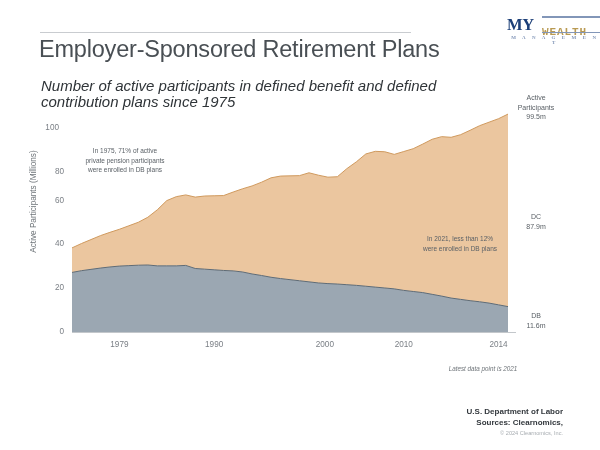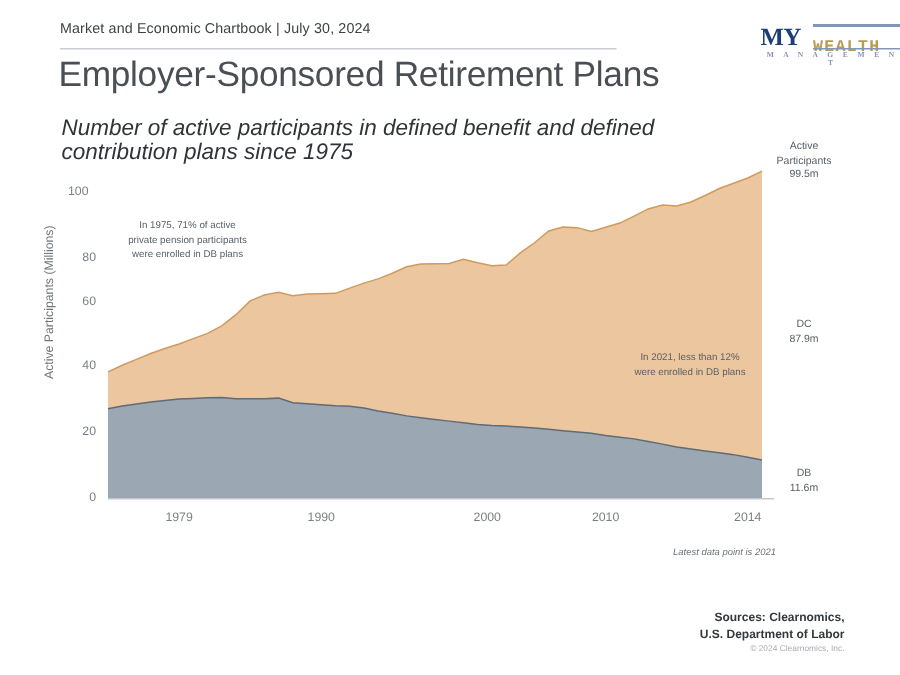--- a/index.html
+++ b/index.html
@@ -108,23 +108,20 @@
     position:absolute;left:403px;top:430px;width:160px;
     text-align:right;font-size:5.6px;color:#a7acb1;
   }
   svg{display:block;}
 </style>
 </head>
 <body>
 
 <div class="page">
 
-  <div class="hdr">
-    <div class="hdr-line">Market and Economic Chartbook | July 30, 2024</div>
-  </div>
   <div class="hdr-rule"></div>
 
   <div class="logo">
     <div class="logo-top">
       <span class="logo-my">MY</span>
       <span class="logo-rule-a"></span>
       <span class="logo-wealth">WEALTH</span>
       <span class="logo-rule-b"></span>
     </div>
     <div class="logo-mgmt">M A N A G E M E N T</div>
@@ -186,18 +183,18 @@
     </div>
 
     <div class="slabel sl-db">
       <div>DB</div>
       <div>11.6m</div>
     </div>
   </div>
 
   <div class="note">Latest data point is 2021</div>
   <div class="sources">
+    <div>U.S. Department of Labor</div>
     <div>Sources: Clearnomics,</div>
-    <div>U.S. Department of Labor</div>
   </div>
   <div class="copy">© 2024 Clearnomics, Inc.</div>
 
 </div>
 
 </body></html>

